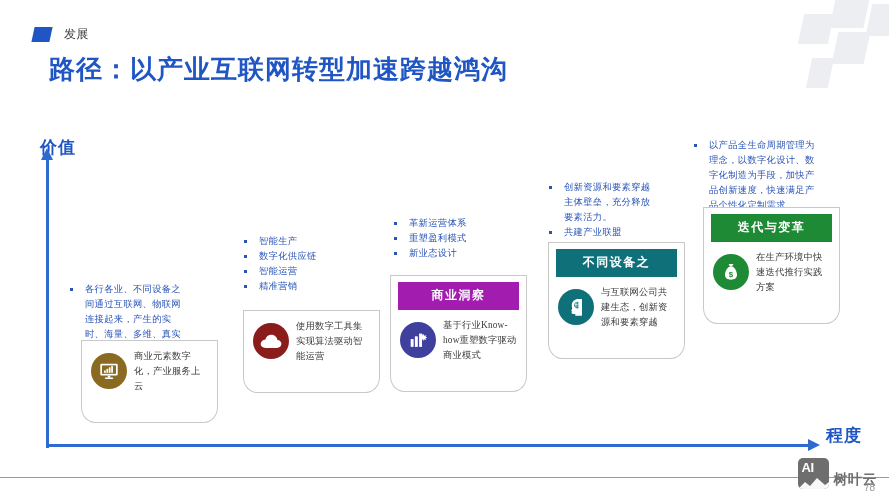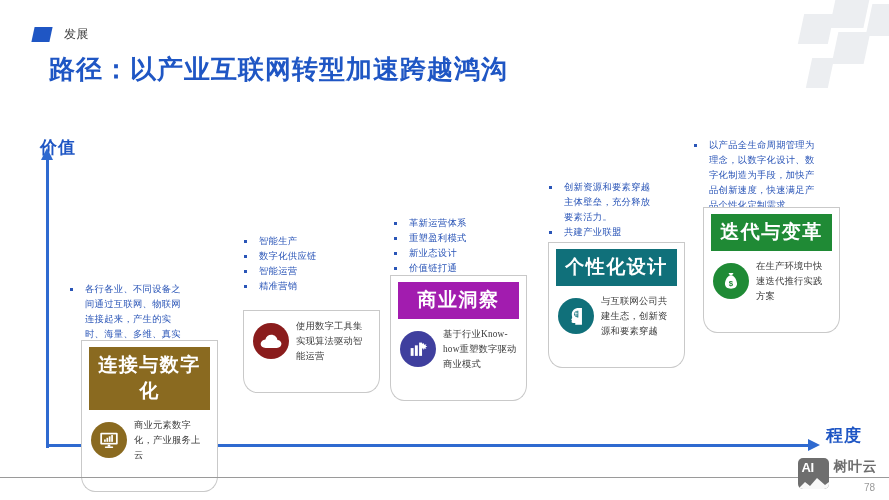--- a/index.html
+++ b/index.html
@@ -140,21 +140,21 @@
     background: #ffffff;
     padding: 0;
   }
   .card-head {
     text-align: center;
     color: #ffffff;
     font-weight: bold;
     letter-spacing: 1.5px;
     padding: 5px 0 6px;
     margin: 6px 7px 0 7px;
-    font-size: 19px;
+    font-size: 12px;
   }
   .card-content {
     display: flex;
     align-items: center;
     gap: 7px;
     padding: 8px 9px 13px 9px;
   }
   .card-icon {
     flex: 0 0 auto;
     width: 36px; height: 36px;
@@ -190,21 +190,21 @@
   
   #footer-rule {
     position: absolute;
     left: 0; top: 477px;
     width: 889px; height: 1px;
     background: #9a9a9a;
   }
   #watermark {
     position: absolute;
     right: 12px; top: 458px;
-    display: flex; align-items: flex-start; gap: 5px;
+    display: flex; align-items: flex-end; gap: 5px;
   }
   #wm-logo {
     width: 31px; height: 31px;
     background: #6e6e6e;
     border-radius: 5px;
     position: relative;
     overflow: hidden;
   }
   #wm-logo .ai {
     position: absolute;
@@ -277,21 +277,20 @@
     <li>智能运营</li>
     <li>精准营销</li>
   </ul>
 </div>
 
 <div class="bullets" style="left:390px; top:216px; width:150px;">
   <ul>
     <li>革新运营体系</li>
     <li>重塑盈利模式</li>
     <li>新业态设计</li>
-    <li>价值链打通</li>
   </ul>
 </div>
 
 <div class="bullets" style="left:545px; top:180px; width:160px;">
   <ul>
     <li>创新资源和要素穿越
 主体壁垒，充分释放
 要素活力。</li>
     <li>共建产业联盟</li>
   </ul>
@@ -302,21 +301,20 @@
       <li>以产品全生命周期管理为
 理念，以数字化设计、数
 字化制造为手段，加快产
 品创新速度，快速满足产
 品个性化定制需求。</li>
     </ul>
 </div>
 
 <div class="card" style="left:81px; top:340px; width:137px;">
   <div class="card-body">
-    <div class="card-head" style="background:#8a6a20;">连接与数字化</div>
     <div class="card-content">
       <span class="card-icon" style="background:#8a6a20;">
         <svg width="22" height="22" viewBox="0 0 24 24">
             <rect x="2.5" y="4" width="19" height="13" rx="1.2" fill="#fff"></rect>
             <rect x="4.4" y="5.9" width="15.2" height="9.2" fill="#8a6a20"></rect>
             <rect x="6.6" y="11.4" width="1.9" height="2.6" fill="#fff"></rect>
             <rect x="9.2" y="9.6" width="1.9" height="4.4" fill="#fff"></rect>
             <rect x="11.8" y="8" width="1.9" height="6" fill="#fff"></rect>
             <rect x="14.4" y="6.6" width="1.9" height="7.4" fill="#fff"></rect>
             <rect x="10.6" y="17" width="2.8" height="2.3" fill="#fff"></rect>
@@ -365,21 +363,21 @@
     </div>
   </div>
   <div class="ribbon-tail">
       <span class="tl"></span>
       <span class="tr"></span>
     </div>
 </div>
 
 <div class="card" style="left:548px; top:242px; width:137px;">
   <div class="card-body">
-    <div class="card-head" style="background:#10707a;">个性化设计</div>
+    <div class="card-head" style="background:#10707a;">不同设备之</div>
     <div class="card-content">
       <span class="card-icon" style="background:#10707a;">
         <svg width="22" height="22" viewBox="0 0 24 24">
             <path d="M14.8 3.4c-4.2 0-7.4 3-7.4 6.8 0 1.6.4 2.5.4 3.6 0 .9-.9 1.2-.9 2 0 .7.7.9.7 1.4 0 .5-.5.6-.5 1.2 0 .8.6 1.3 1.6 1.3h2.5v1.9h7.3V3.4z" fill="#fff"></path>
             <path d="M13.9 6.2c-2.3 0-4 1.6-4 3.7 0 2 1.6 3.6 3.8 3.6h.8V6.2z" fill="#10707a"></path>
             <path d="M11.6 7.6v4.2M13 6.6v6M10.5 9.3h3.2" stroke="#fff" stroke-width=".7" fill="none"></path>
           </svg>
       </span>
       <span class="card-text">与互联网公司共建生态，创新资源和要素穿越</span>
     </div>

